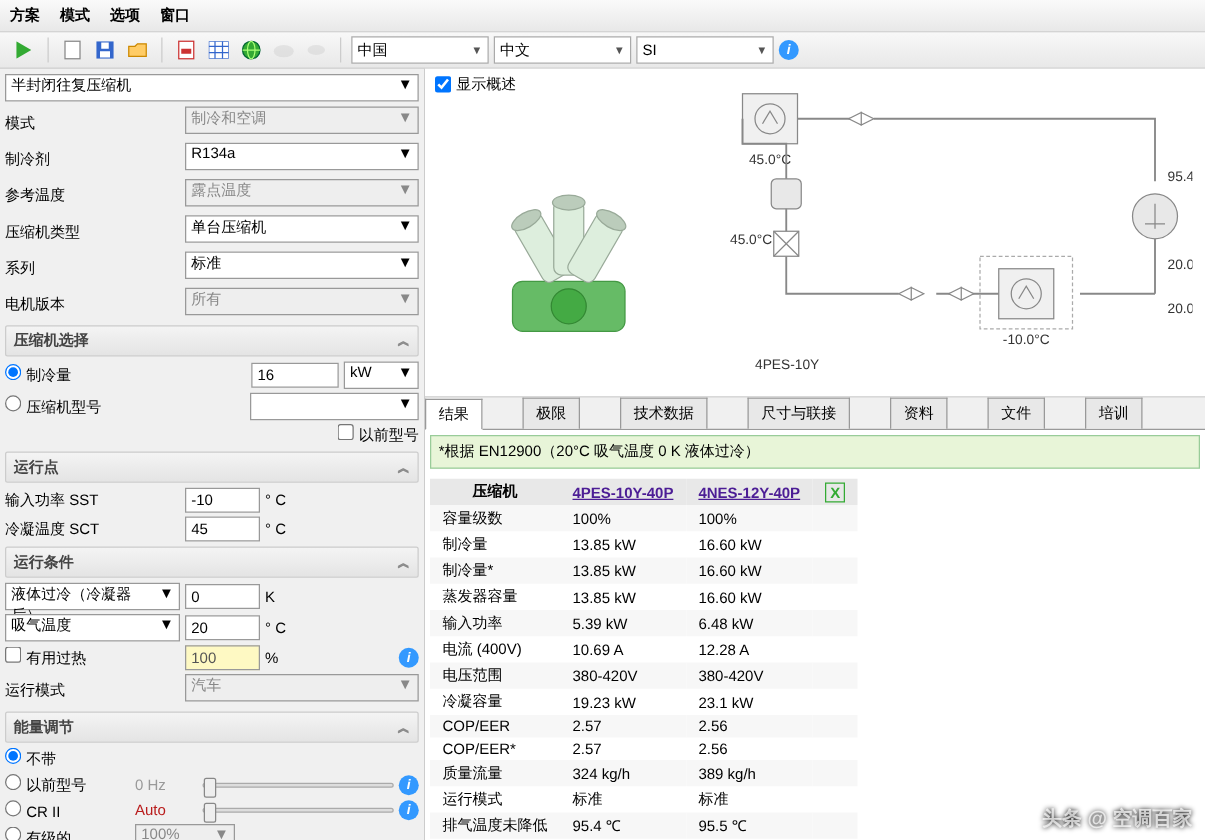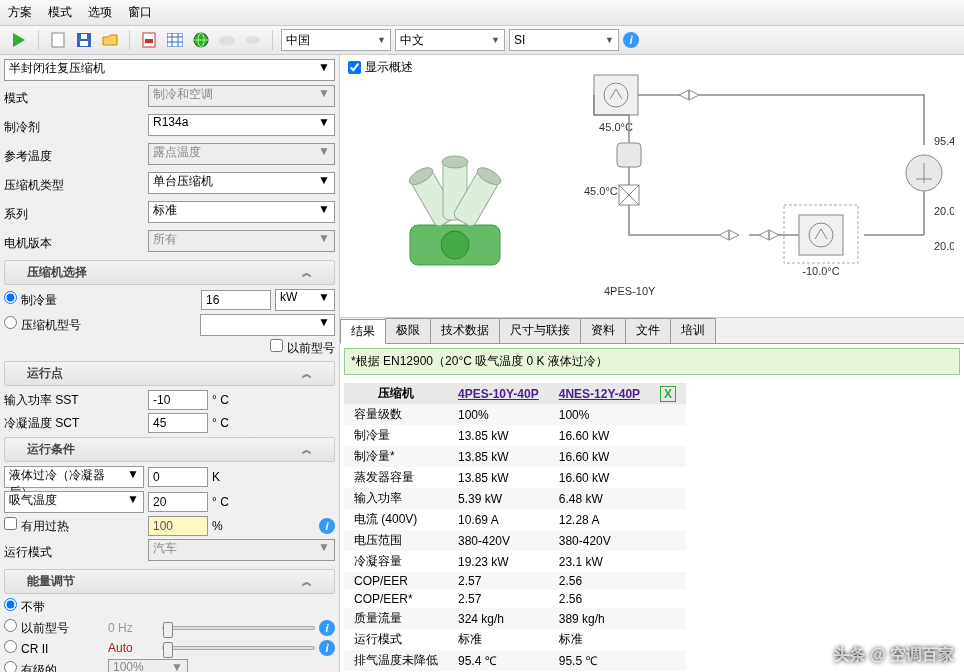--- a/index.html
+++ b/index.html
@@ -1,37 +1,37 @@
 <!DOCTYPE html>
 <html><head>
 <meta charset="utf-8">
 <style>
 * { box-sizing: border-box; margin: 0; padding: 0; font-family: "Microsoft YaHei", sans-serif; font-size: 12px; }
 body { background: #f0f0f0; width: 964px; height: 672px; overflow: hidden; }
 .menubar { background: linear-gradient(#fafafa,#e8e8e8); border-bottom: 1px solid #ccc; padding: 4px 8px; display: flex; gap: 16px; }
-.menubar span { cursor: default; }
+.menubar span { cursor: default; font-weight: bold; }
 .toolbar { background: linear-gradient(#f8f8f8,#e8e8e8); border-bottom: 1px solid #ccc; padding: 3px 8px; display: flex; align-items: center; gap: 4px; }
 .toolbar .sep { width: 1px; height: 20px; background: #ccc; margin: 0 4px; }
 .tb-btn { width: 22px; height: 22px; display: flex; align-items: center; justify-content: center; border: 1px solid transparent; border-radius: 2px; }
 .combo { height: 22px; border: 1px solid #aaa; background: #fff; padding: 0 4px; display: flex; align-items: center; justify-content: space-between; }
 .combo .arr { font-size: 9px; color: #555; margin-left: 4px; }
 .main { display: flex; height: calc(672px - 52px); }
 .left { width: 340px; background: #f0f0f0; border-right: 1px solid #ccc; overflow-y: auto; padding: 4px; }
 .right { flex: 1; display: flex; flex-direction: column; background: #fff; }
 .dd { width: 100%; background: #fff; border: 1px solid #999; height: 22px; display: flex; padding: 0 4px; justify-content: space-between; margin-bottom: 4px; }
 .dd.disabled { background: #eee; color: #888; }
 .row { display: flex; align-items: center; margin: 3px 0; gap: 4px; }
 .row .lbl { width: 140px; }
 .row .inp { flex: 1; }
-.section { background: linear-gradient(#f4f4f4,#e4e4e4); border: 1px solid #ccc; border-radius: 2px; padding: 3px 22px; margin: 4px 0; display: flex; justify-content: space-between; align-items: center; font-weight: bold; color: #444; }
+.section { background: linear-gradient(#f4f4f4,#e4e4e4); border: 1px solid #ccc; border-radius: 2px; padding: 3px 6px; margin: 4px 0; display: flex; justify-content: space-between; align-items: center; font-weight: bold; color: #444; }
 .txtbox { background: #fff; border: 1px solid #999; height: 20px; padding: 0 4px; width: 60px; }
 input[type=radio], input[type=checkbox] { margin-right: 4px; }
 .diagram { height: 280px; position: relative; border-bottom: 1px solid #ccc; }
 .chk-over { position: absolute; top: 4px; left: 8px; display: flex; align-items: center; }
-.tabs { display: flex; background: #f0f0f0; border-bottom: 1px solid #999; }
+.tabs { display: flex; background: #f0f0f0; border-bottom: 1px solid #999; gap: 33px; }
 .tab { padding: 3px 10px; border: 1px solid #999; border-bottom: none; margin-right: -1px; background: #e8e8e8; }
 .tab.active { background: #fff; border-bottom: 1px solid #fff; position: relative; top: 1px; }
 .note { background: #e8f5d8; border: 1px solid #9c9; padding: 4px 6px; margin: 4px; }
 .resgrid { margin: 4px; }
 .resgrid table { border-collapse: collapse; }
 .resgrid td, .resgrid th { padding: 2px 10px; text-align: left; font-size: 12px; white-space: nowrap; }
 .resgrid th { background: #e8e8e8; font-weight: bold; text-align: center; }
 .resgrid tr:nth-child(even) td { background: #f7f7f7; }
 .resgrid a { color: #4c1d95; text-decoration: underline; }
 .info-ico { width: 16px; height: 16px; border-radius: 8px; background: #39f; color: #fff; display: inline-flex; align-items: center; justify-content: center; font-style: italic; font-weight: bold; font-size: 11px; }

